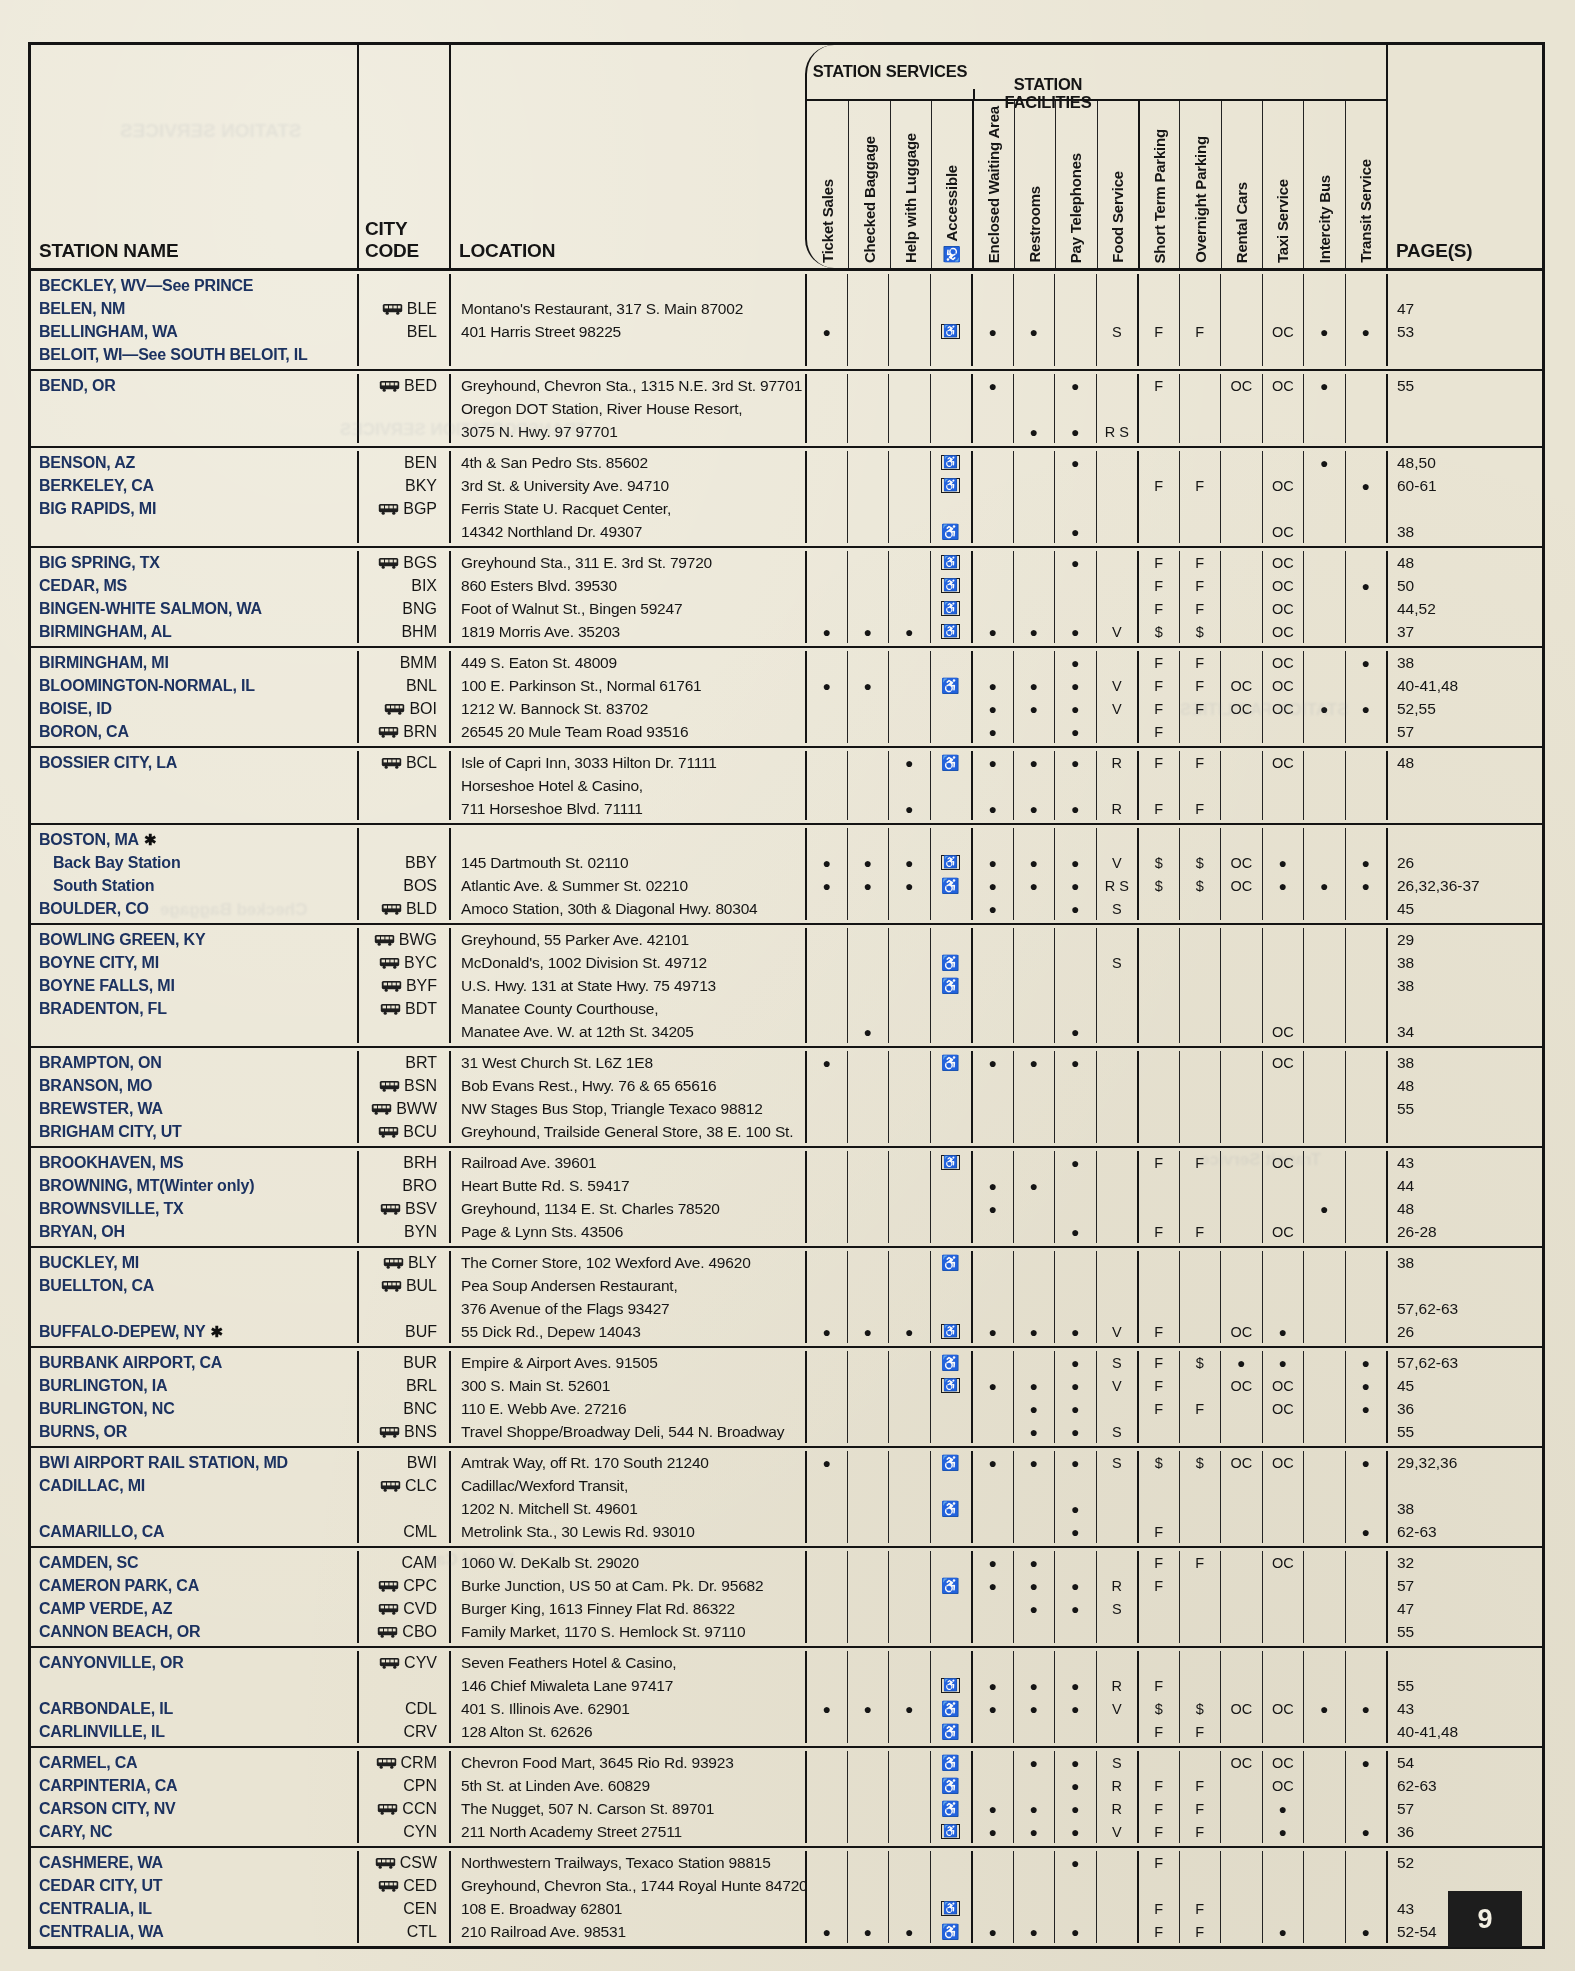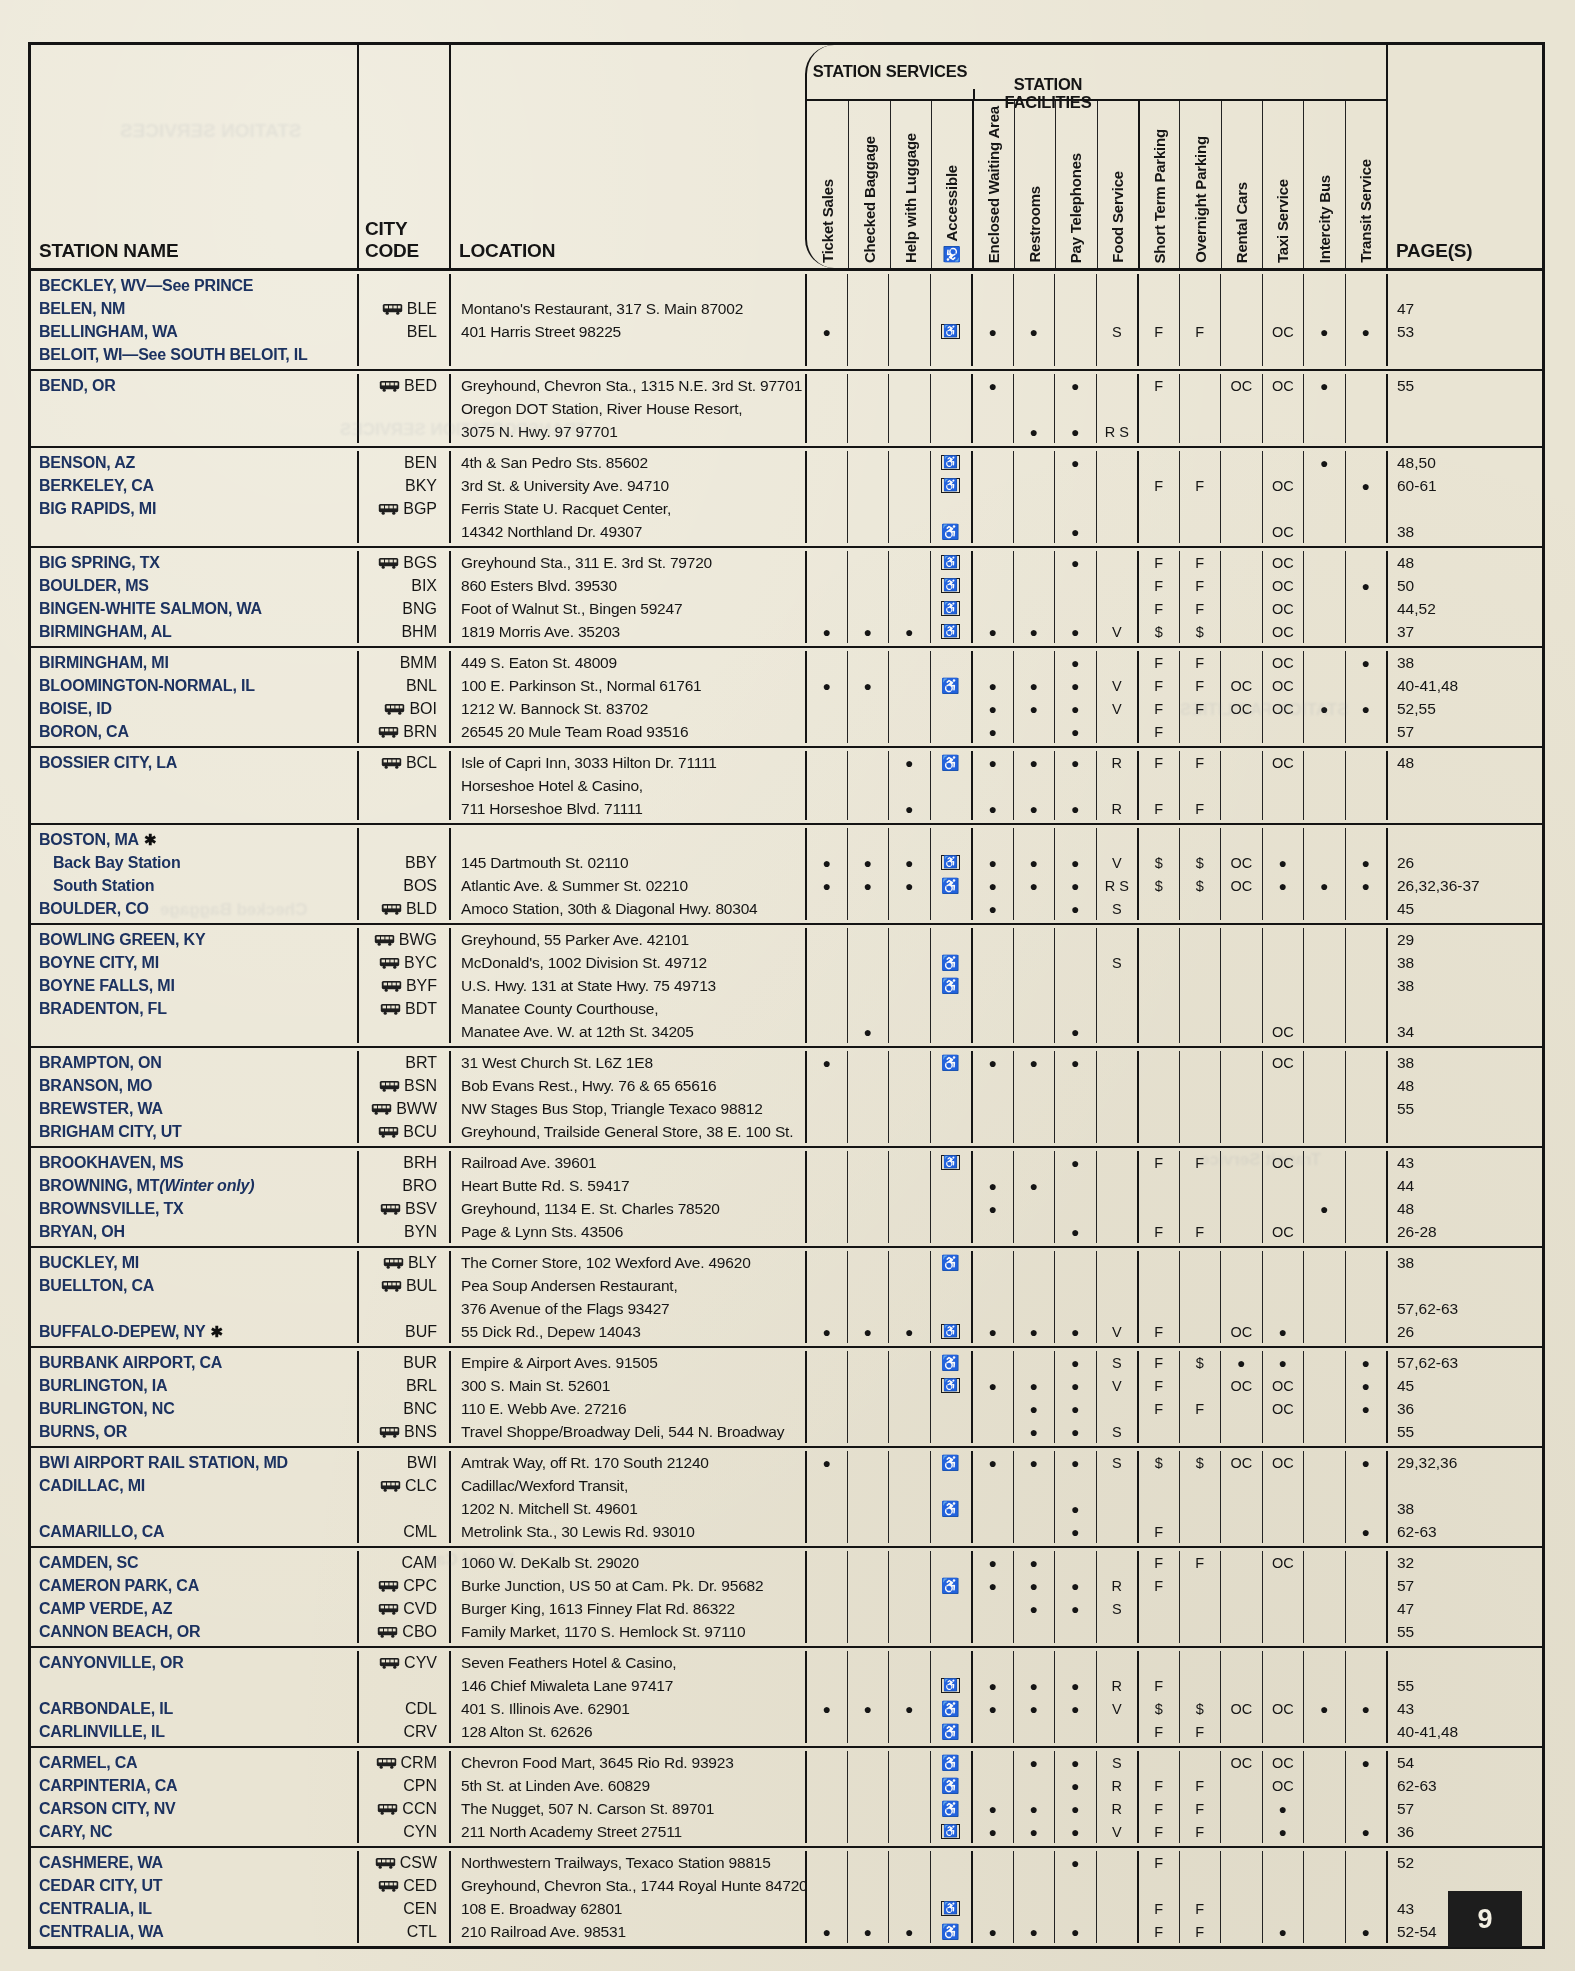--- a/index.html
+++ b/index.html
@@ -47,21 +47,21 @@
     writing-mode:vertical-rl; transform:rotate(180deg);
     font-weight:bold; font-size:15px; line-height:1.05; letter-spacing:-.2px;
     max-height:162px; white-space:normal;
   }
   .block { border-top:2.5px solid #141414; display:flex; flex-direction:column; padding:3px 0; }
   .block:first-of-type { border-top:none; }
   .line { display:flex; align-items:stretch; height:23px; }
   .line .c-name { display:flex; align-items:center; padding-left:8px;
                   font-weight:bold; font-size:16px; color:#1c3260; letter-spacing:-.2px; white-space:nowrap; }
   .line .c-name.ind { padding-left:22px; }
-  .line .c-name .note { font-weight:bold; font-style:italic; }
+  .line .c-name .note { font-weight:bold; }
   .line .c-name .star { color:#101010; margin-left:5px; font-size:15px; }
   .line .c-code { display:flex; align-items:center; justify-content:flex-end; padding-right:12px;
                   font-size:16px; white-space:nowrap; }
   .line .c-code svg { margin-right:4px; flex:none; }
   .line .c-loc { display:flex; align-items:center; padding-left:10px; font-size:15.5px;
                  white-space:nowrap; letter-spacing:-.2px; }
   .line .svc { display:flex; align-items:center; justify-content:center; font-size:14.5px; white-space:nowrap; }
   .line .c-page { display:flex; align-items:center; padding-left:9px; font-size:15.5px; }
   .dot { font-size:14px; line-height:1; }
   .wc { font-size:15px; line-height:1; }
@@ -464,21 +464,21 @@
           <div class="svc"></div>
           <div class="svc gb">F</div>
           <div class="svc">F</div>
           <div class="svc"></div>
           <div class="svc">OC</div>
           <div class="svc"></div>
           <div class="svc"></div>
           <div class="c-page">48</div>
         </div>
         <div class="line">
-          <div class="c-name">BOULDER, MS</div>
+          <div class="c-name">CEDAR, MS</div>
           <div class="c-code">
             <span>BIX</span>
           </div>
           <div class="c-loc">860 Esters Blvd. 39530</div>
           <div class="svc gb"></div>
           <div class="svc"></div>
           <div class="svc"></div>
           <div class="svc">
             <span class="wcb">♿</span>
           </div>

